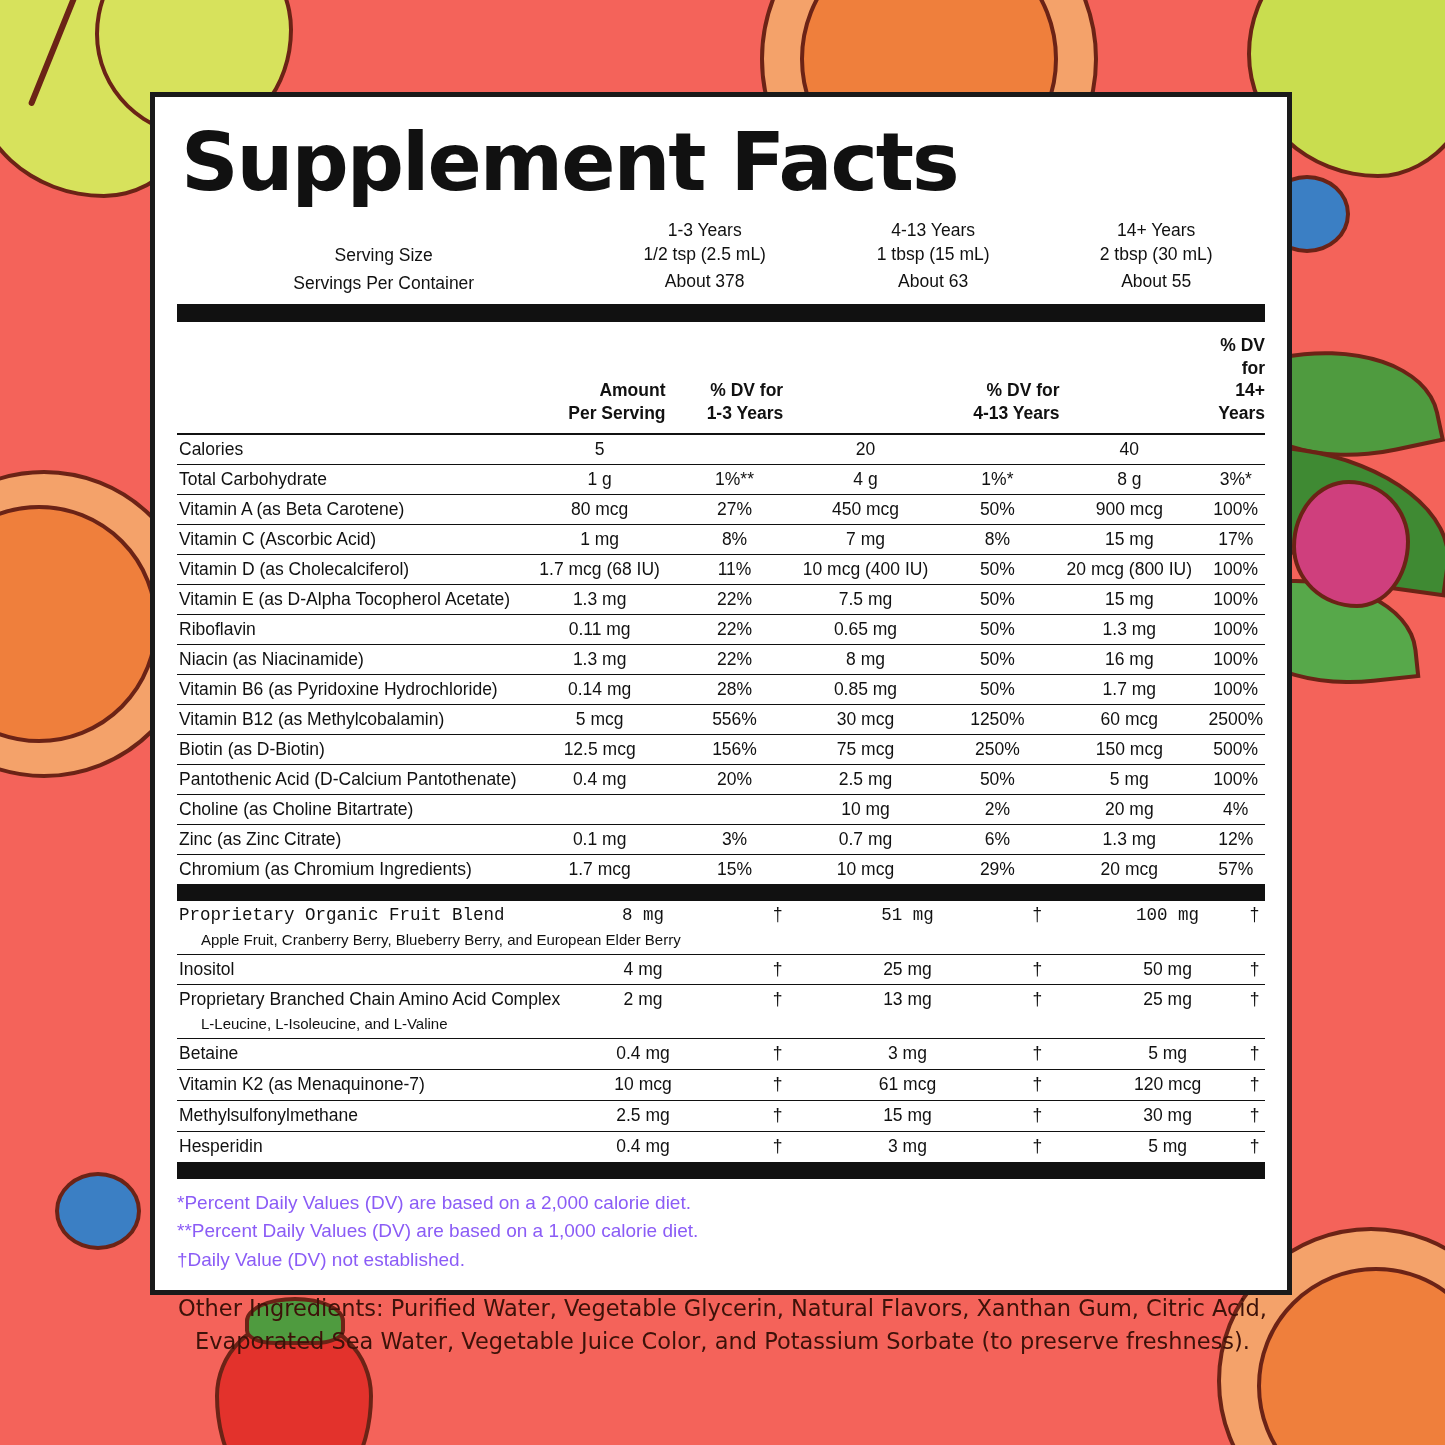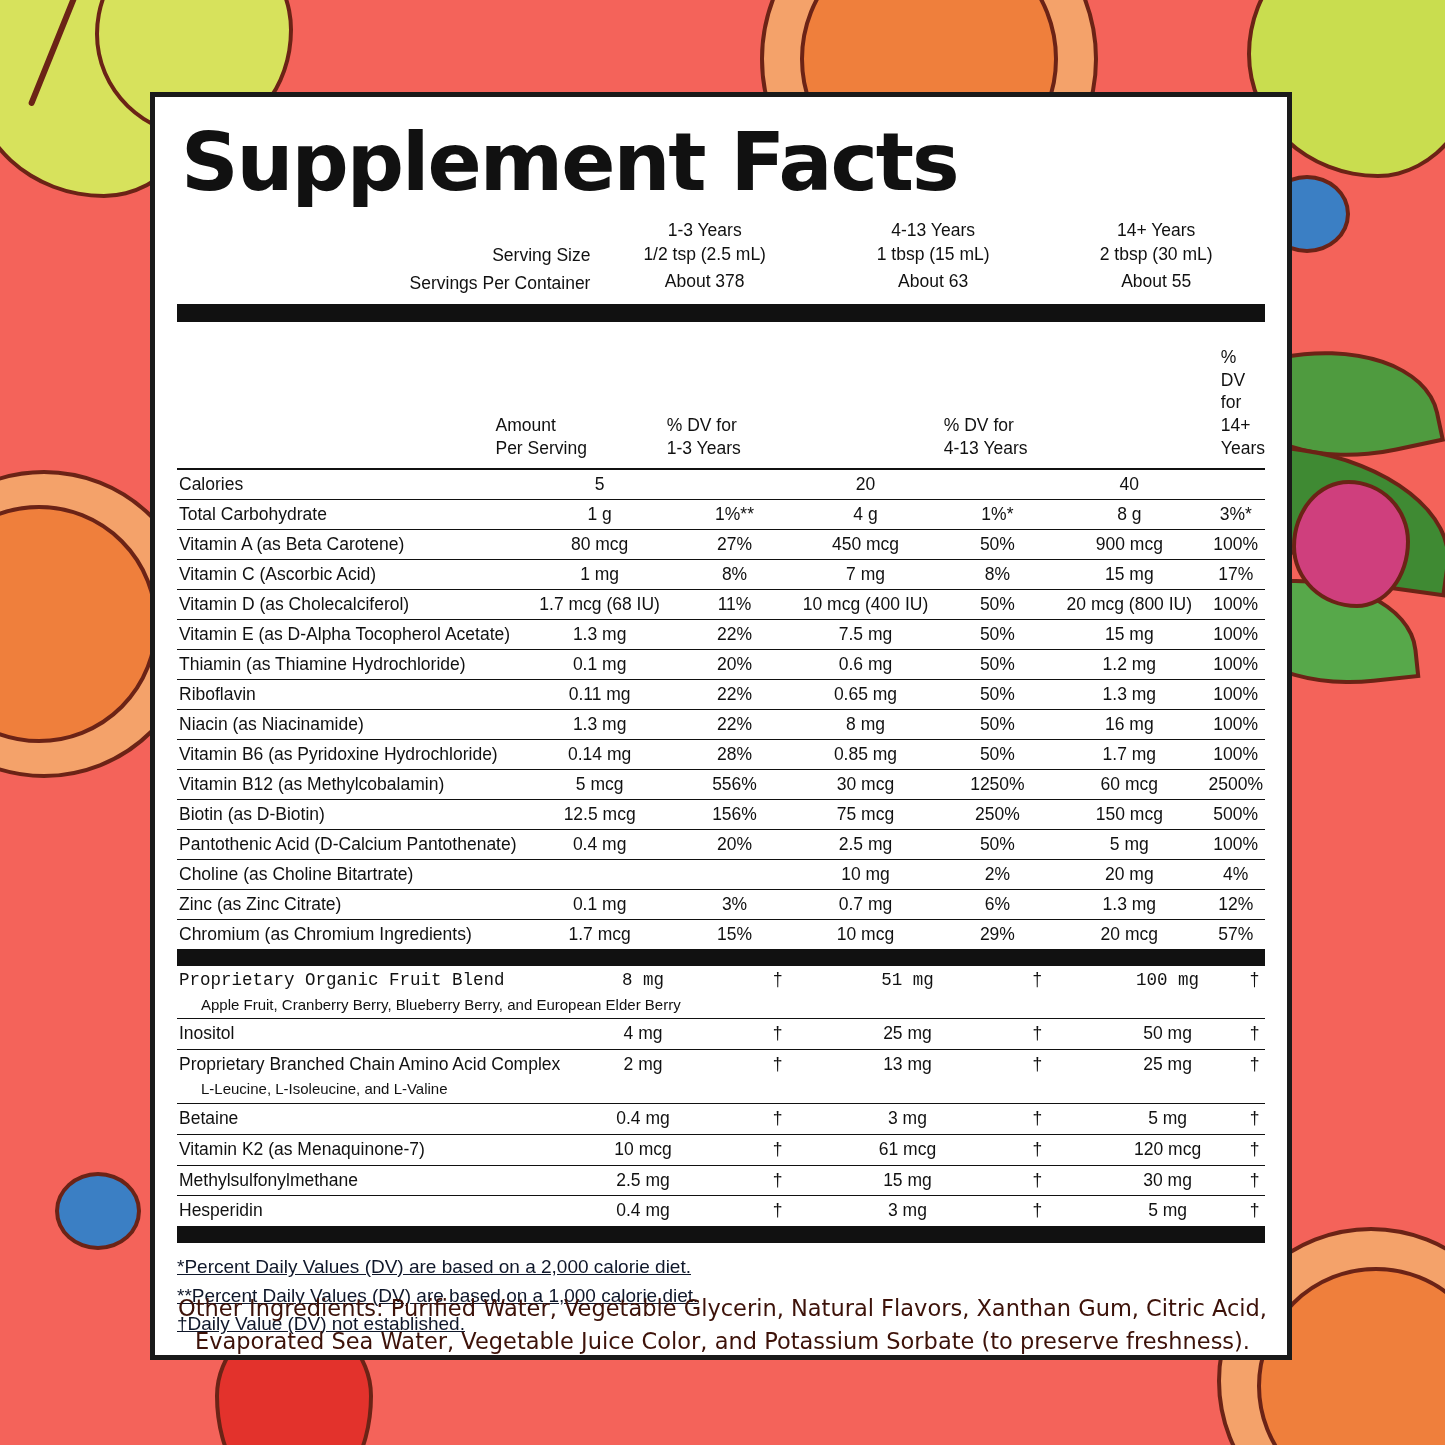--- a/index.html
+++ b/index.html
@@ -173,37 +173,37 @@
     padding: 0;
     vertical-align: bottom;
   }
 
   .serving-block {
     width: 100%;
     margin-top: 14px;
     font-size: 17.5px;
   }
   .serving-block td { padding: 2px 0; }
-  .sv-label { text-align: right; white-space: nowrap; }
+  .sv-label { text-align: center; white-space: nowrap; }
   .sv-col { text-align: center; line-height: 1.35; }
 
   .thick-rule {
     background: #111;
     height: 18px;
     margin-top: 8px;
   }
   .thick-rule-2 {
     background: #111;
     height: 17px;
   }
 
   .hdr-row td {
-    padding: 24px 0 8px 0;
-    font-weight: normal;
-    text-align: left;
+    padding: 12px 0 8px 0;
+    font-weight: bold;
+    text-align: right;
     line-height: 1.3;
   }
   .hdr-row td.blank { border: none; }
 
   .facts { margin-top: 0; }
   .facts td {
     border-top: 1.5px solid #111;
     padding: 4px 2px 4px 0;
     line-height: 1.2;
   }
@@ -219,22 +219,21 @@
   }
 
   .blend td { border-top: 1.5px solid #111; padding: 4px 2px; line-height: 1.25; }
   .blend tr:first-child td { border-top: none; font-family: Liberation Mono, monospace; }
   .no-top td { border-top: none !important; padding-top: 0 !important; }
 
   .footnotes {
     margin-top: 10px;
     font-size: 19px;
     line-height: 1.5;
-    color: #0f172a;
-    text-decoration: underline;
+    color: #8b5cf6;
   }
 
   .other-ing {
     position: absolute;
     left: 150px;
     top: 1292px;
     width: 1145px;
     text-align: center;
     color: #3d1209;
     font-size: 22.5px;
@@ -375,29 +374,20 @@
     <tr>
           <td class="nm">Vitamin E (as D-Alpha Tocopherol Acetate)</td>
           <td class="amt">1.3 mg</td>
           <td class="dv">22%</td>
           <td class="amt">7.5 mg</td>
           <td class="dv">50%</td>
           <td class="amt">15 mg</td>
           <td class="dv">100%</td>
         </tr>
     <tr>
-          <td class="nm">Thiamin (as Thiamine Hydrochloride)</td>
-          <td class="amt">0.1 mg</td>
-          <td class="dv">20%</td>
-          <td class="amt">0.6 mg</td>
-          <td class="dv">50%</td>
-          <td class="amt">1.2 mg</td>
-          <td class="dv">100%</td>
-        </tr>
-    <tr>
           <td class="nm">Riboflavin</td>
           <td class="amt">0.11 mg</td>
           <td class="dv">22%</td>
           <td class="amt">0.65 mg</td>
           <td class="dv">50%</td>
           <td class="amt">1.3 mg</td>
           <td class="dv">100%</td>
         </tr>
     <tr>
           <td class="nm">Niacin (as Niacinamide)</td>

